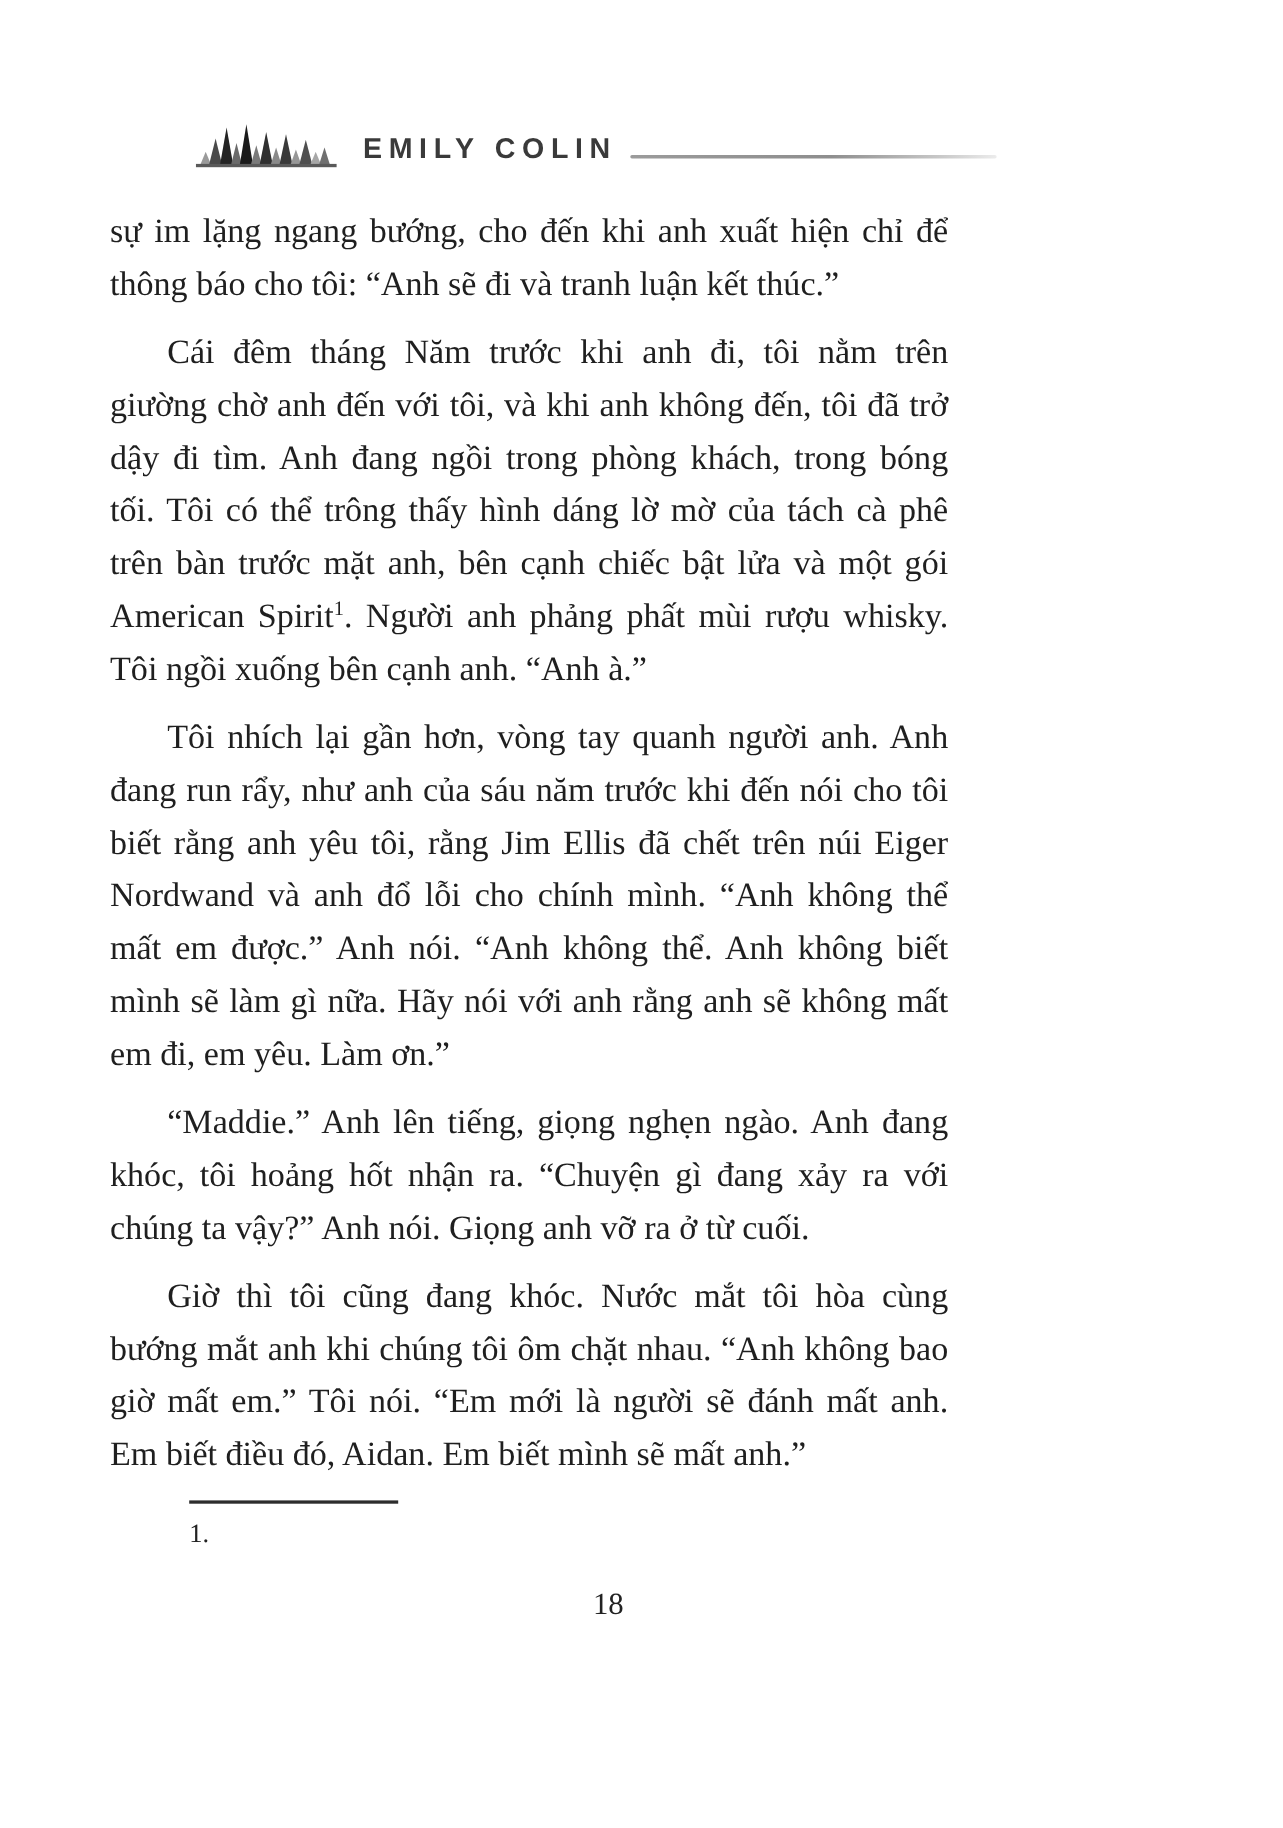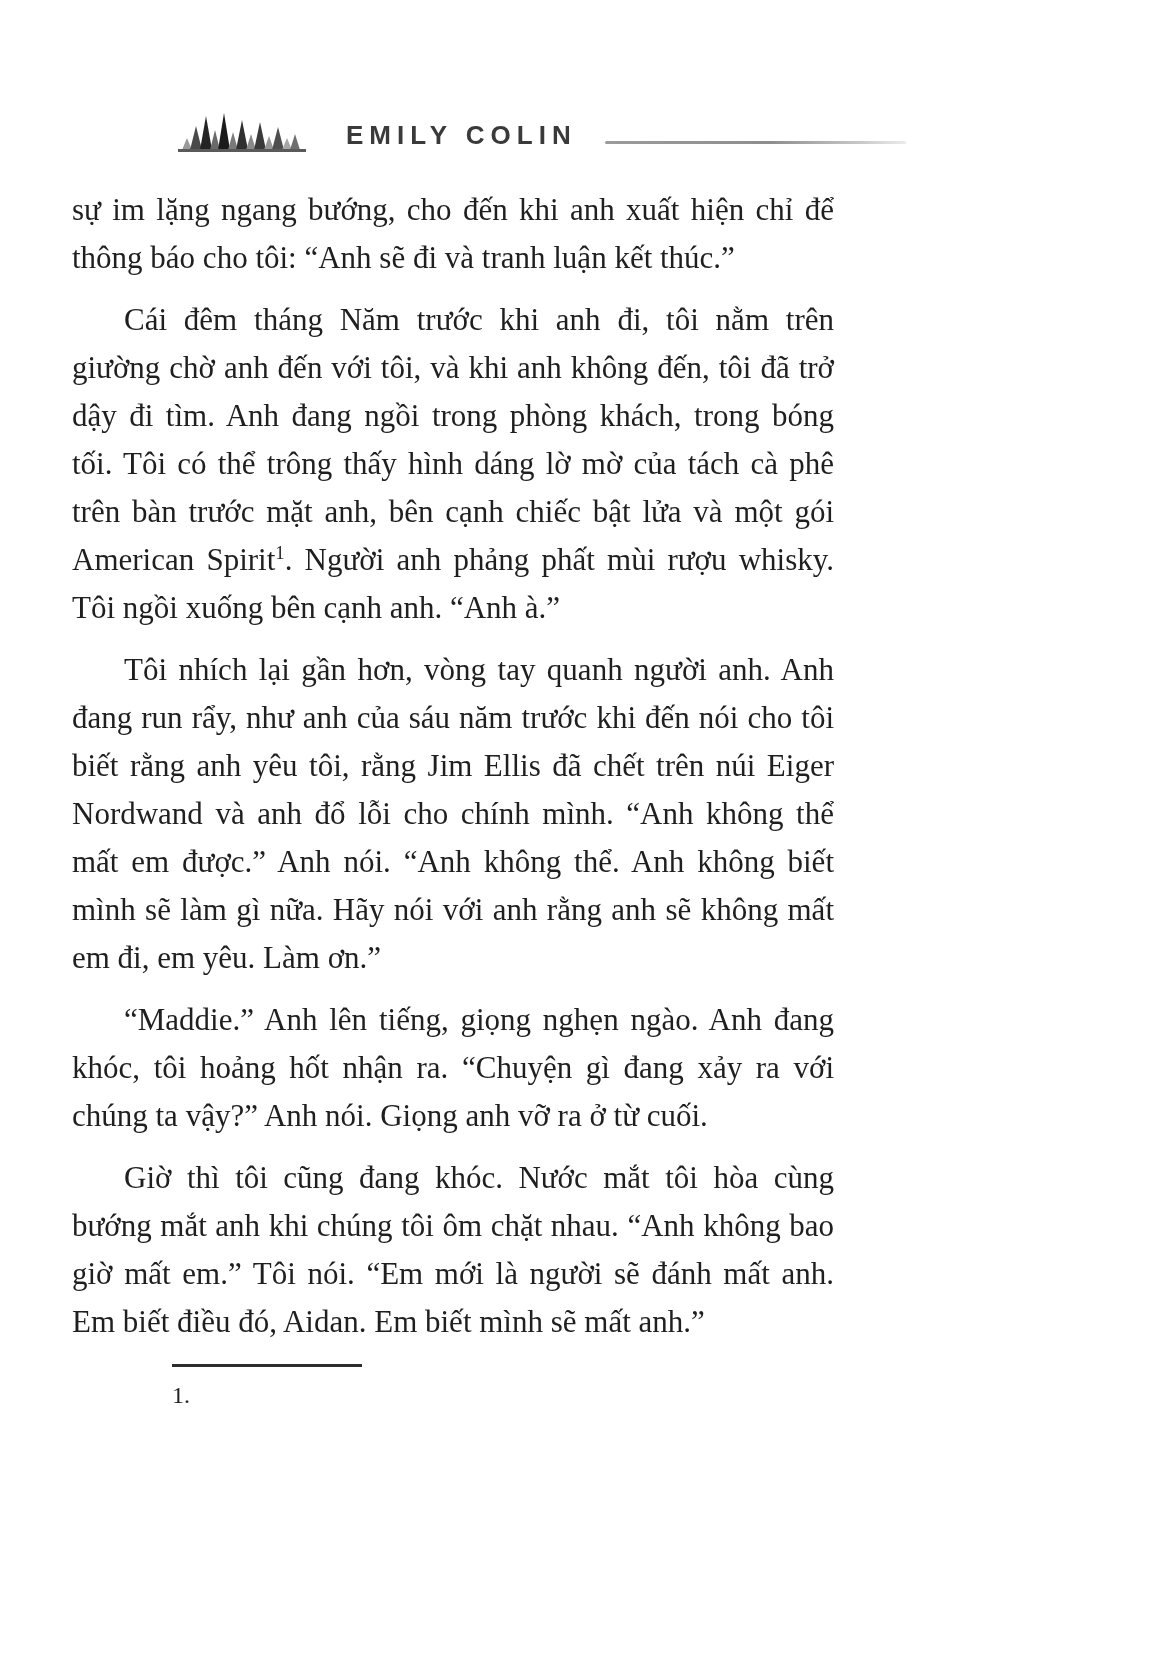--- a/index.html
+++ b/index.html
@@ -21,21 +21,21 @@
 
   
   .page-header {
     position: absolute;
     top: 110px;
     left: 178px;
     right: 260px;
     height: 46px;
     display: flex;
     align-items: flex-end;
-    gap: 28px;
+    gap: 12px;
   }
   .forest-icon {
     flex: 0 0 auto;
     display: block;
   }
   .author-name {
     font-family: "Liberation Sans", sans-serif;
     font-size: 26px;
     font-weight: 700;
     letter-spacing: 6px;
@@ -48,21 +48,21 @@
     flex: 1 1 auto;
     height: 3px;
     margin-bottom: 12px;
     background: linear-gradient(to right, #9b9b9b, #8e8e8e 55%, #c9c9c9 85%, #ececec);
     border-radius: 2px;
   }
 
   
   .body-text {
     padding-top: 186px;
-    margin-left: 72px;
+    margin-left: 100px;
     width: 762px;
     font-size: 31px;
     line-height: 48px;
     text-align: justify;
   }
   .body-text p {
     margin: 0 0 14px 0;
     text-indent: 52px;
   }
   .body-text p.no-indent {
@@ -140,14 +140,15 @@
     <p>Giờ thì tôi cũng đang khóc. Nước mắt tôi hòa cùng bướng mắt anh khi chúng tôi ôm chặt nhau. “Anh không bao giờ mất em.” Tôi nói. “Em mới là người sẽ đánh mất anh. Em biết điều đó, Aidan. Em biết mình sẽ mất anh.”</p>
   </main>
 
   <footer class="page-footer">
     <div class="footnote-rule"></div>
     <p class="footnote">
       <span class="marker">1.</span>
     </p>
   </footer>
 
+  <div class="page-number">18</div>
 
 </div>
 
 </body></html>

